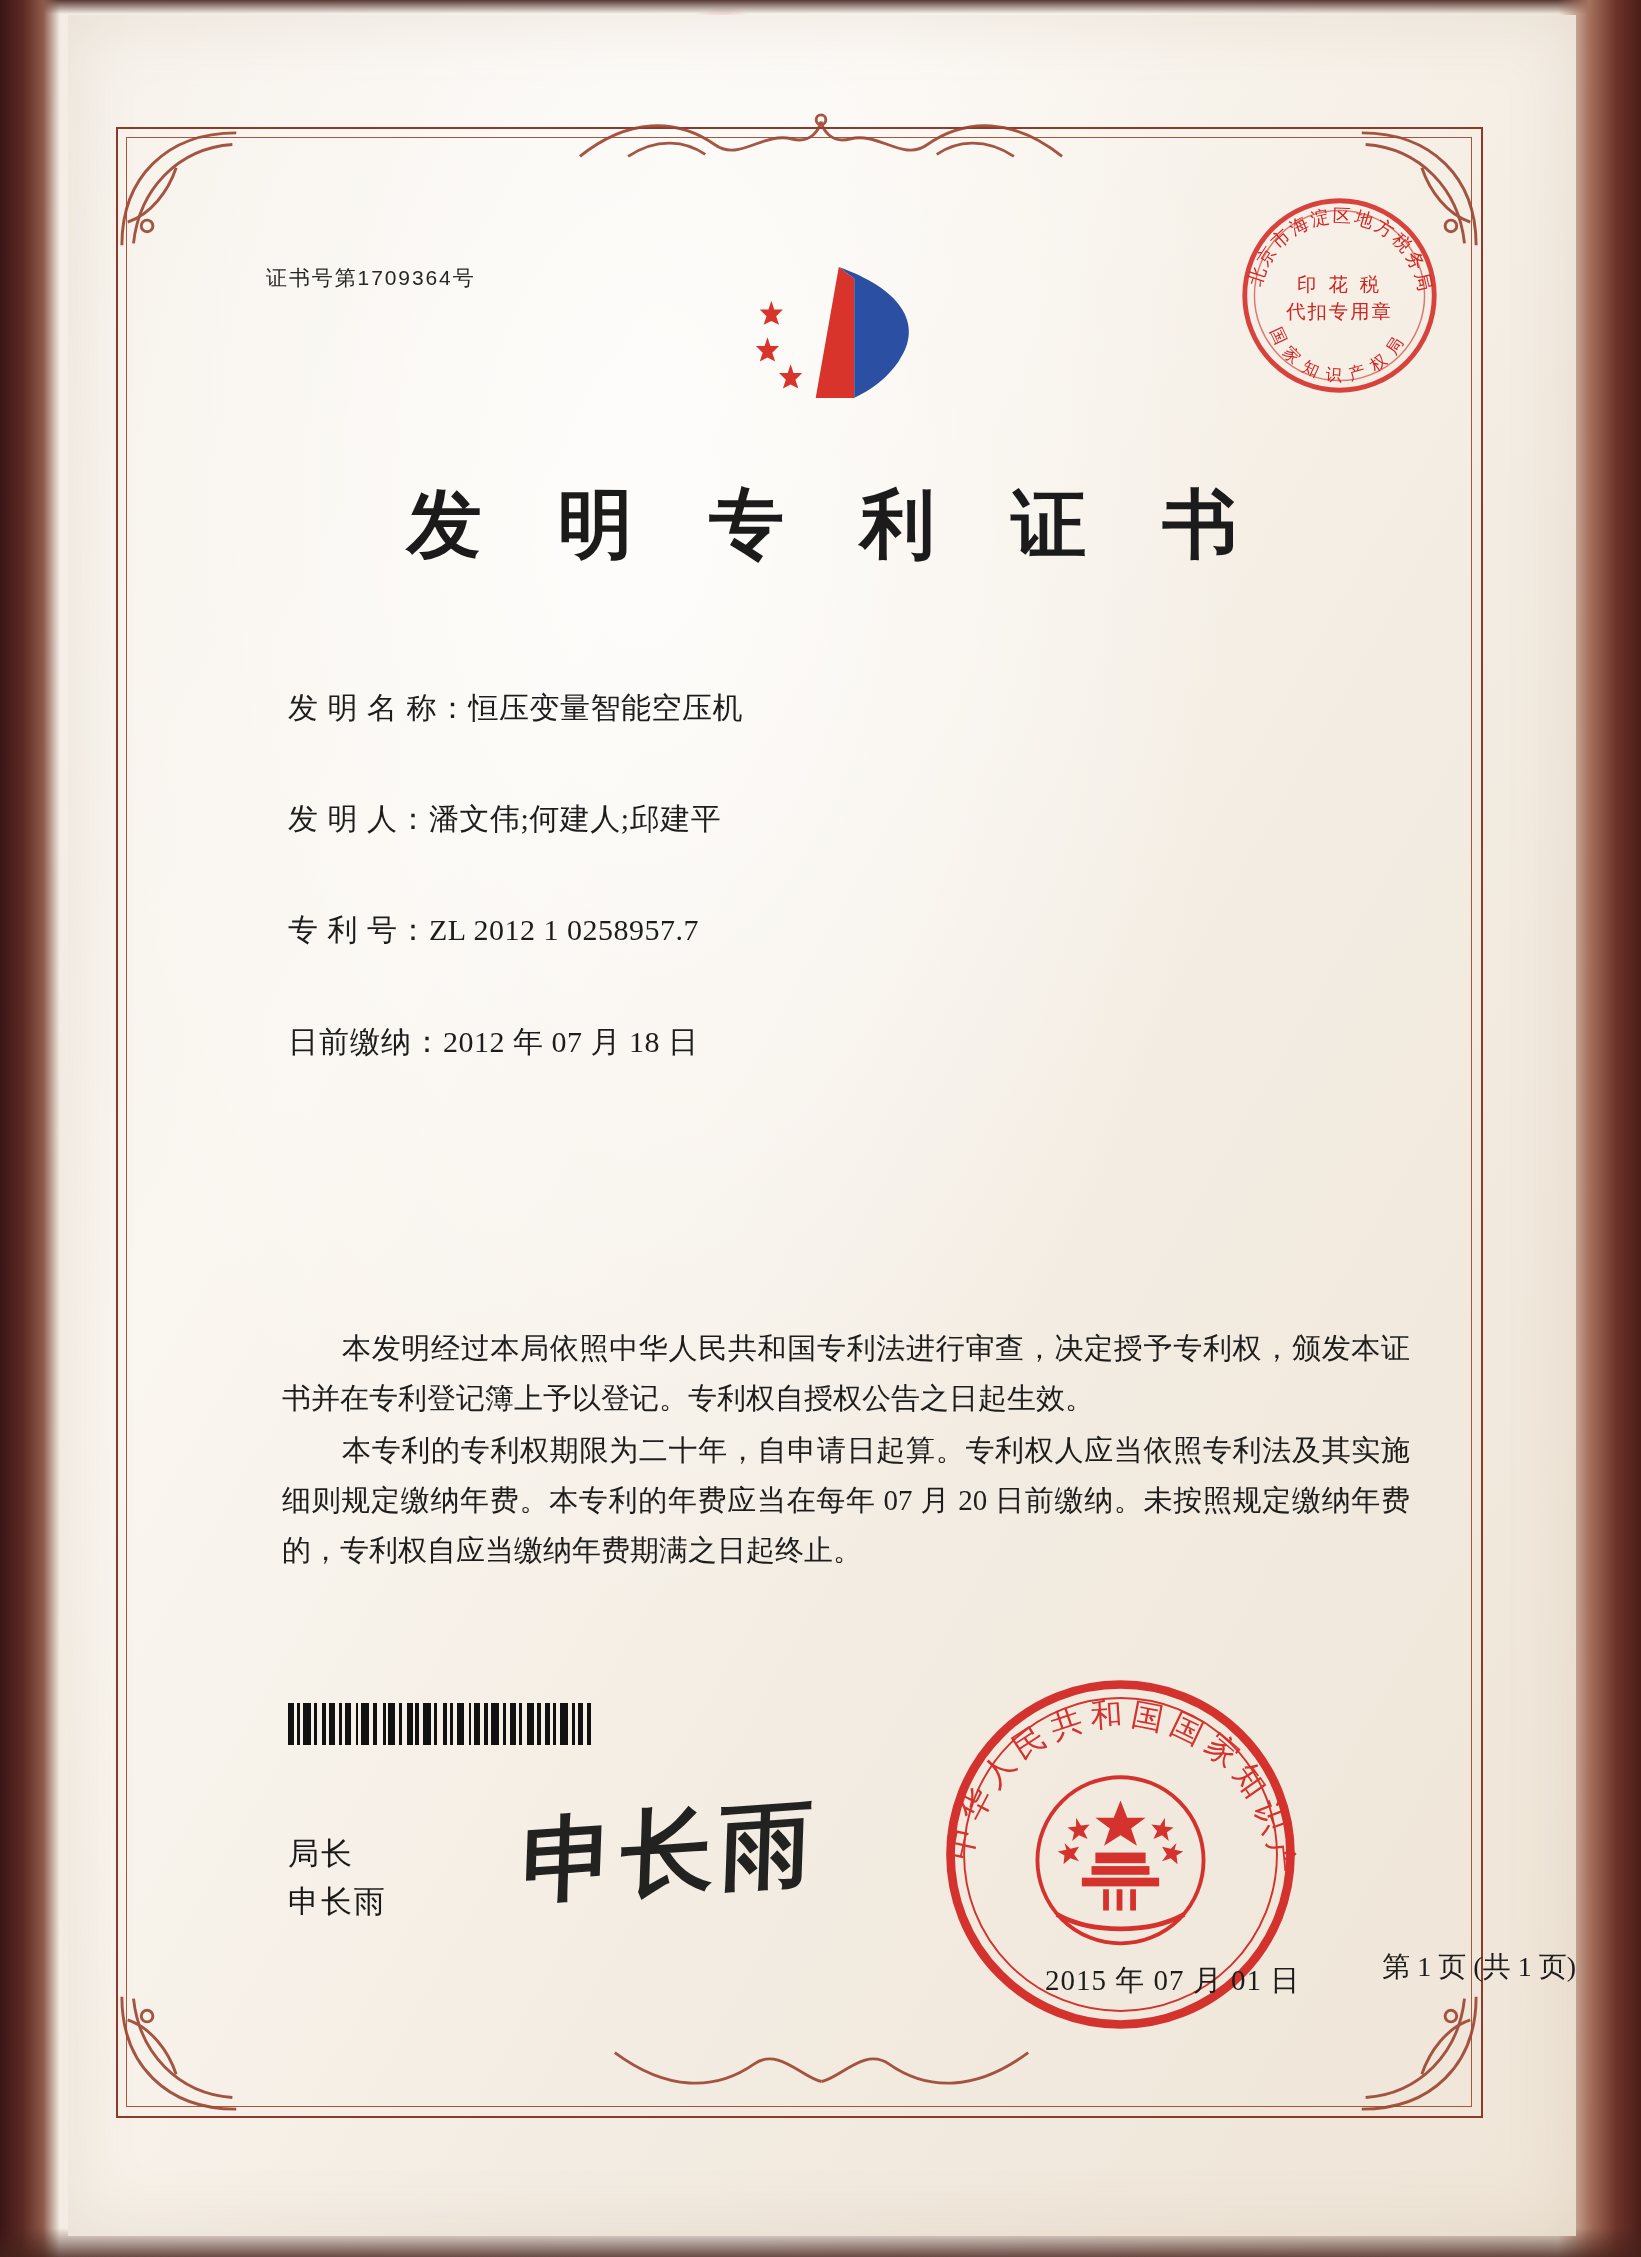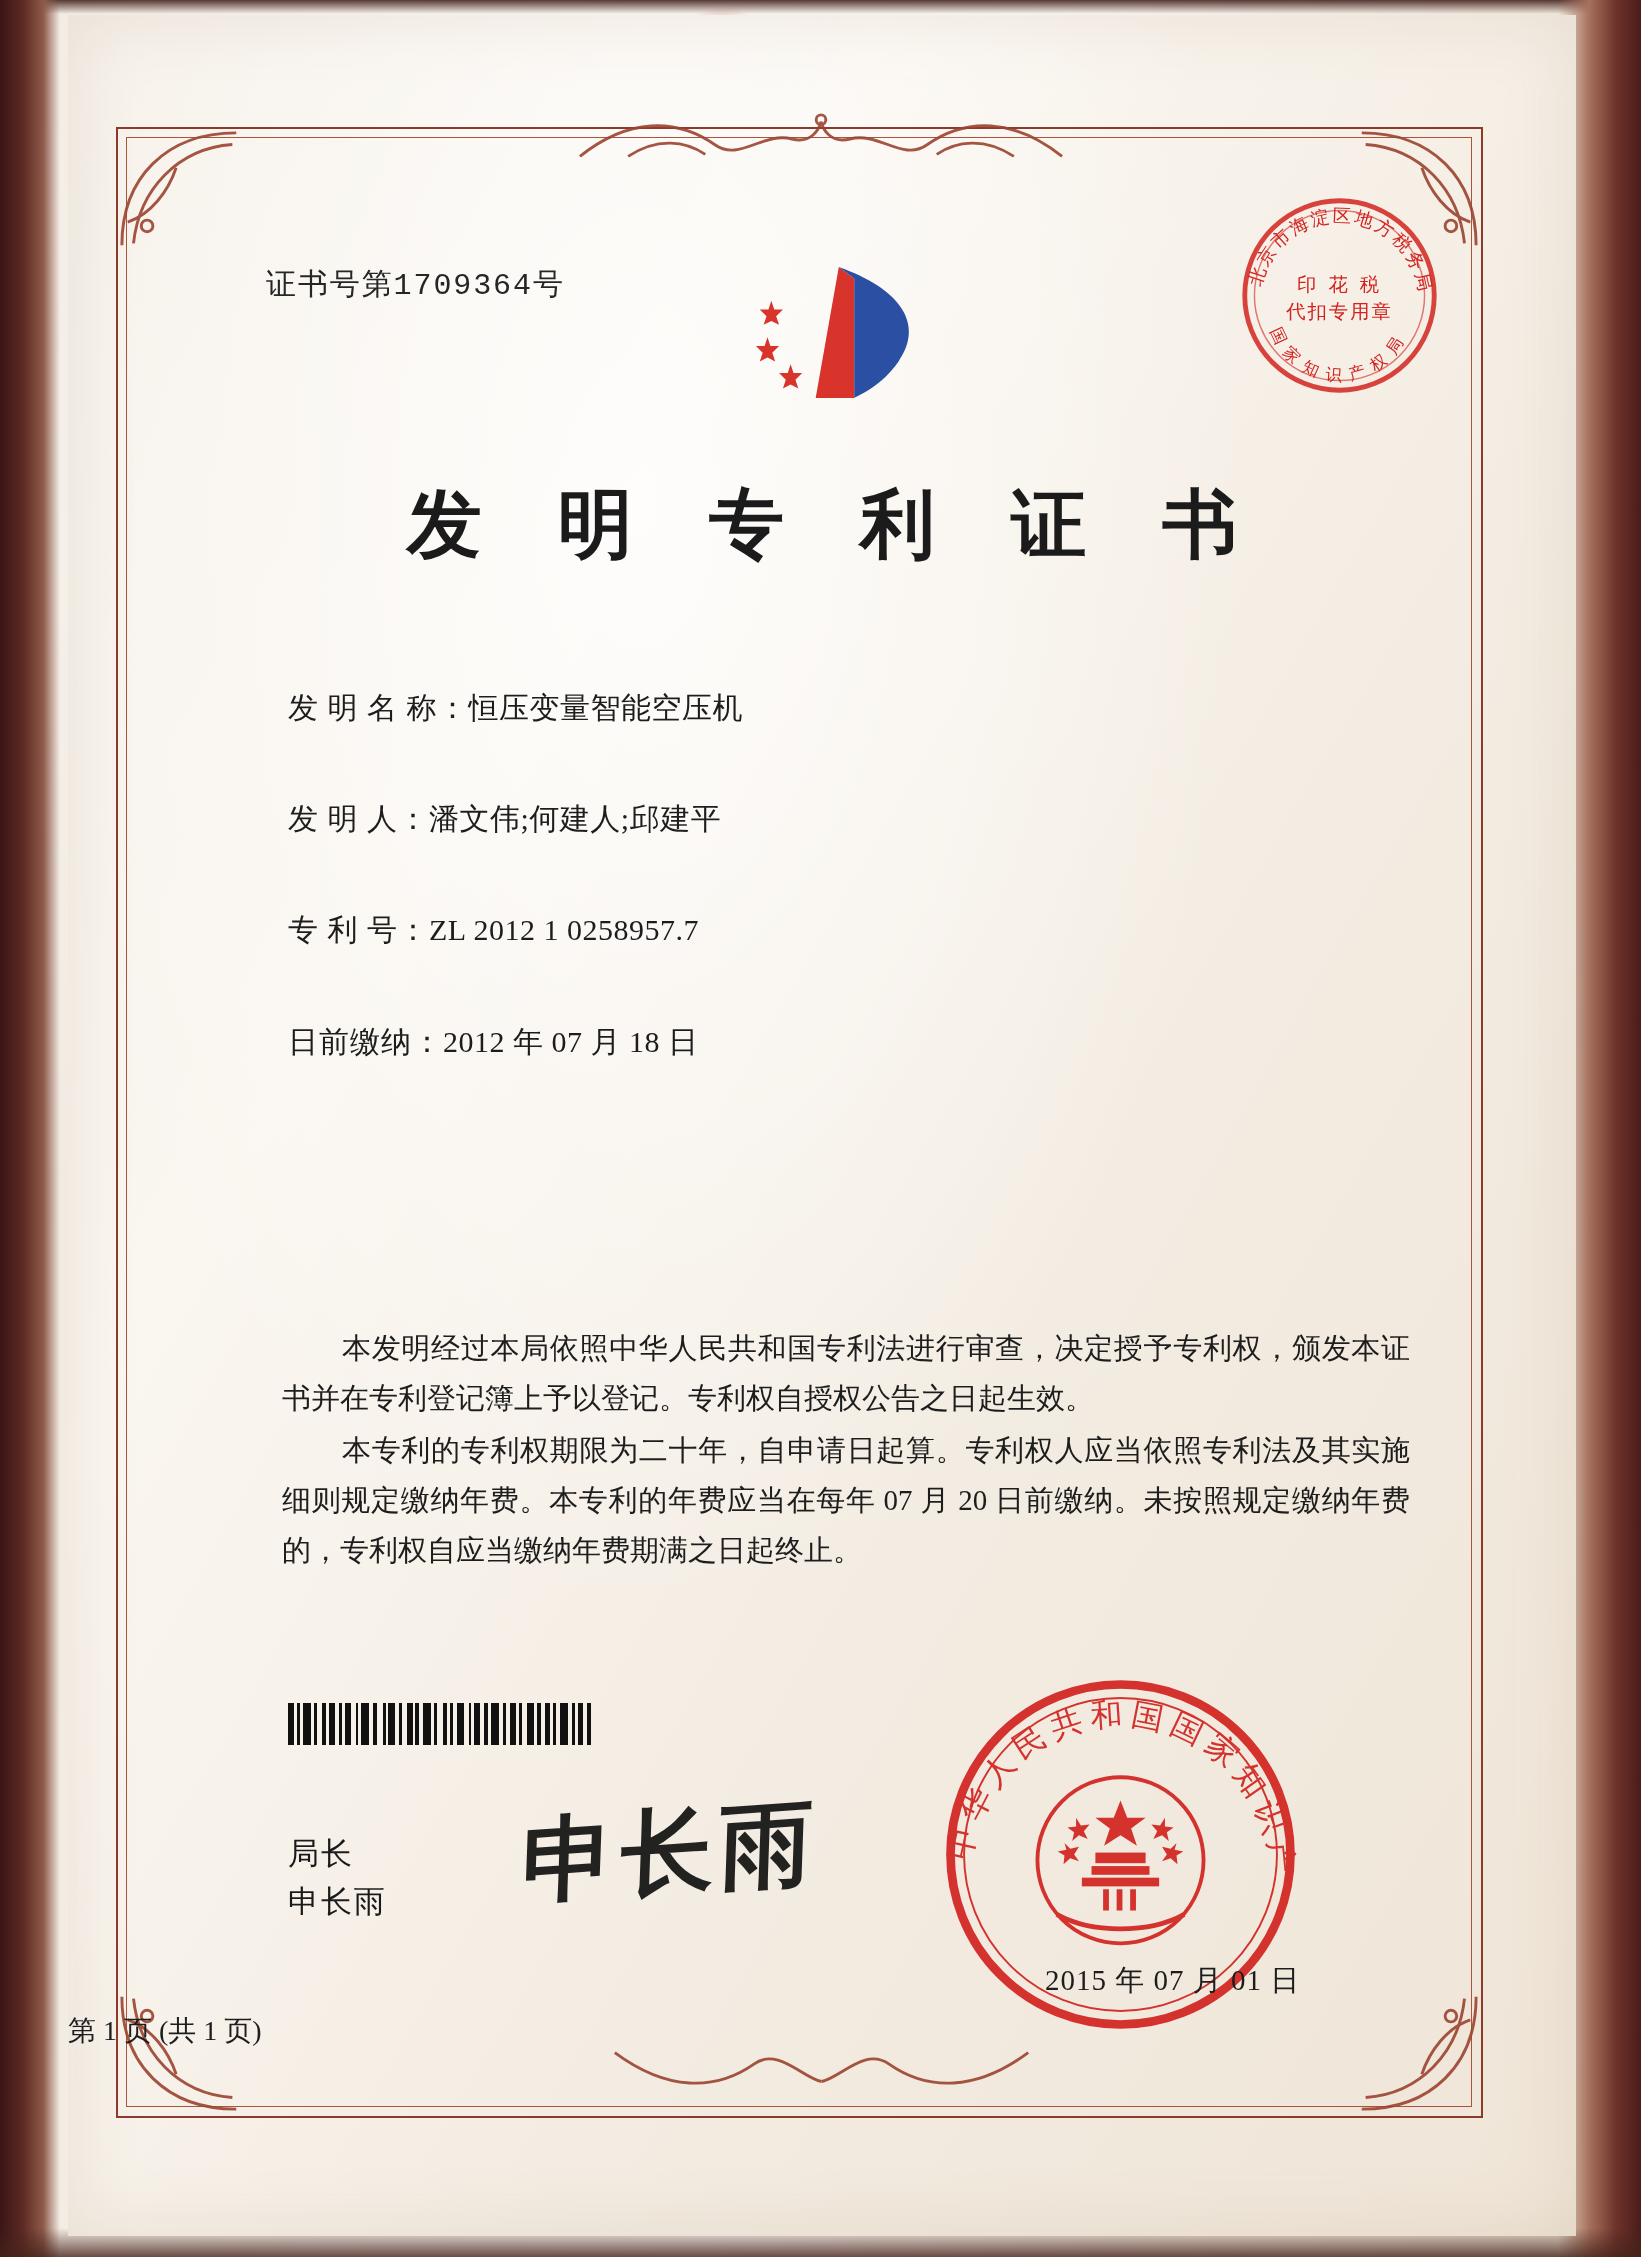--- a/index.html
+++ b/index.html
@@ -76,24 +76,24 @@
     opacity: 0.9;
     line-height: 1;
     user-select: none;
   }
   .orn svg { display: block; }
 
   
   .cert-no {
     position: absolute;
     left: 198px; top: 249px;
-    font-size: 30px;
+    font-size: 21px;
     letter-spacing: 1.9px;
     color: #262626;
-    font-family: Liberation Mono, monospace;
+    font-family: Liberation Sans, sans-serif;
   }
 
   .logo {
     position: absolute;
     left: 686px; top: 246px;
     width: 212px; height: 145px;
   }
 
   .seal-tax {
     position: absolute;
@@ -207,22 +207,22 @@
     top: 1946px;
     font-size: 29px;
     color: #1d1d1d;
     letter-spacing: 1px;
   }
 
   
   .footer {
     position: absolute;
     left: 0; right: 0;
-    top: 1997px;
-    text-align: left;
+    top: 1933px;
+    text-align: right;
     font-size: 28px;
     color: #1d1d1d;
   }
 
   
   .smudge {
     position: absolute;
     left: 676px; top: 7.7px;
     width: 77px; height: 37px;
     background: radial-gradient(ellipse, rgba(190,60,50,0.35) 0%, rgba(190,60,50,0) 70%);

